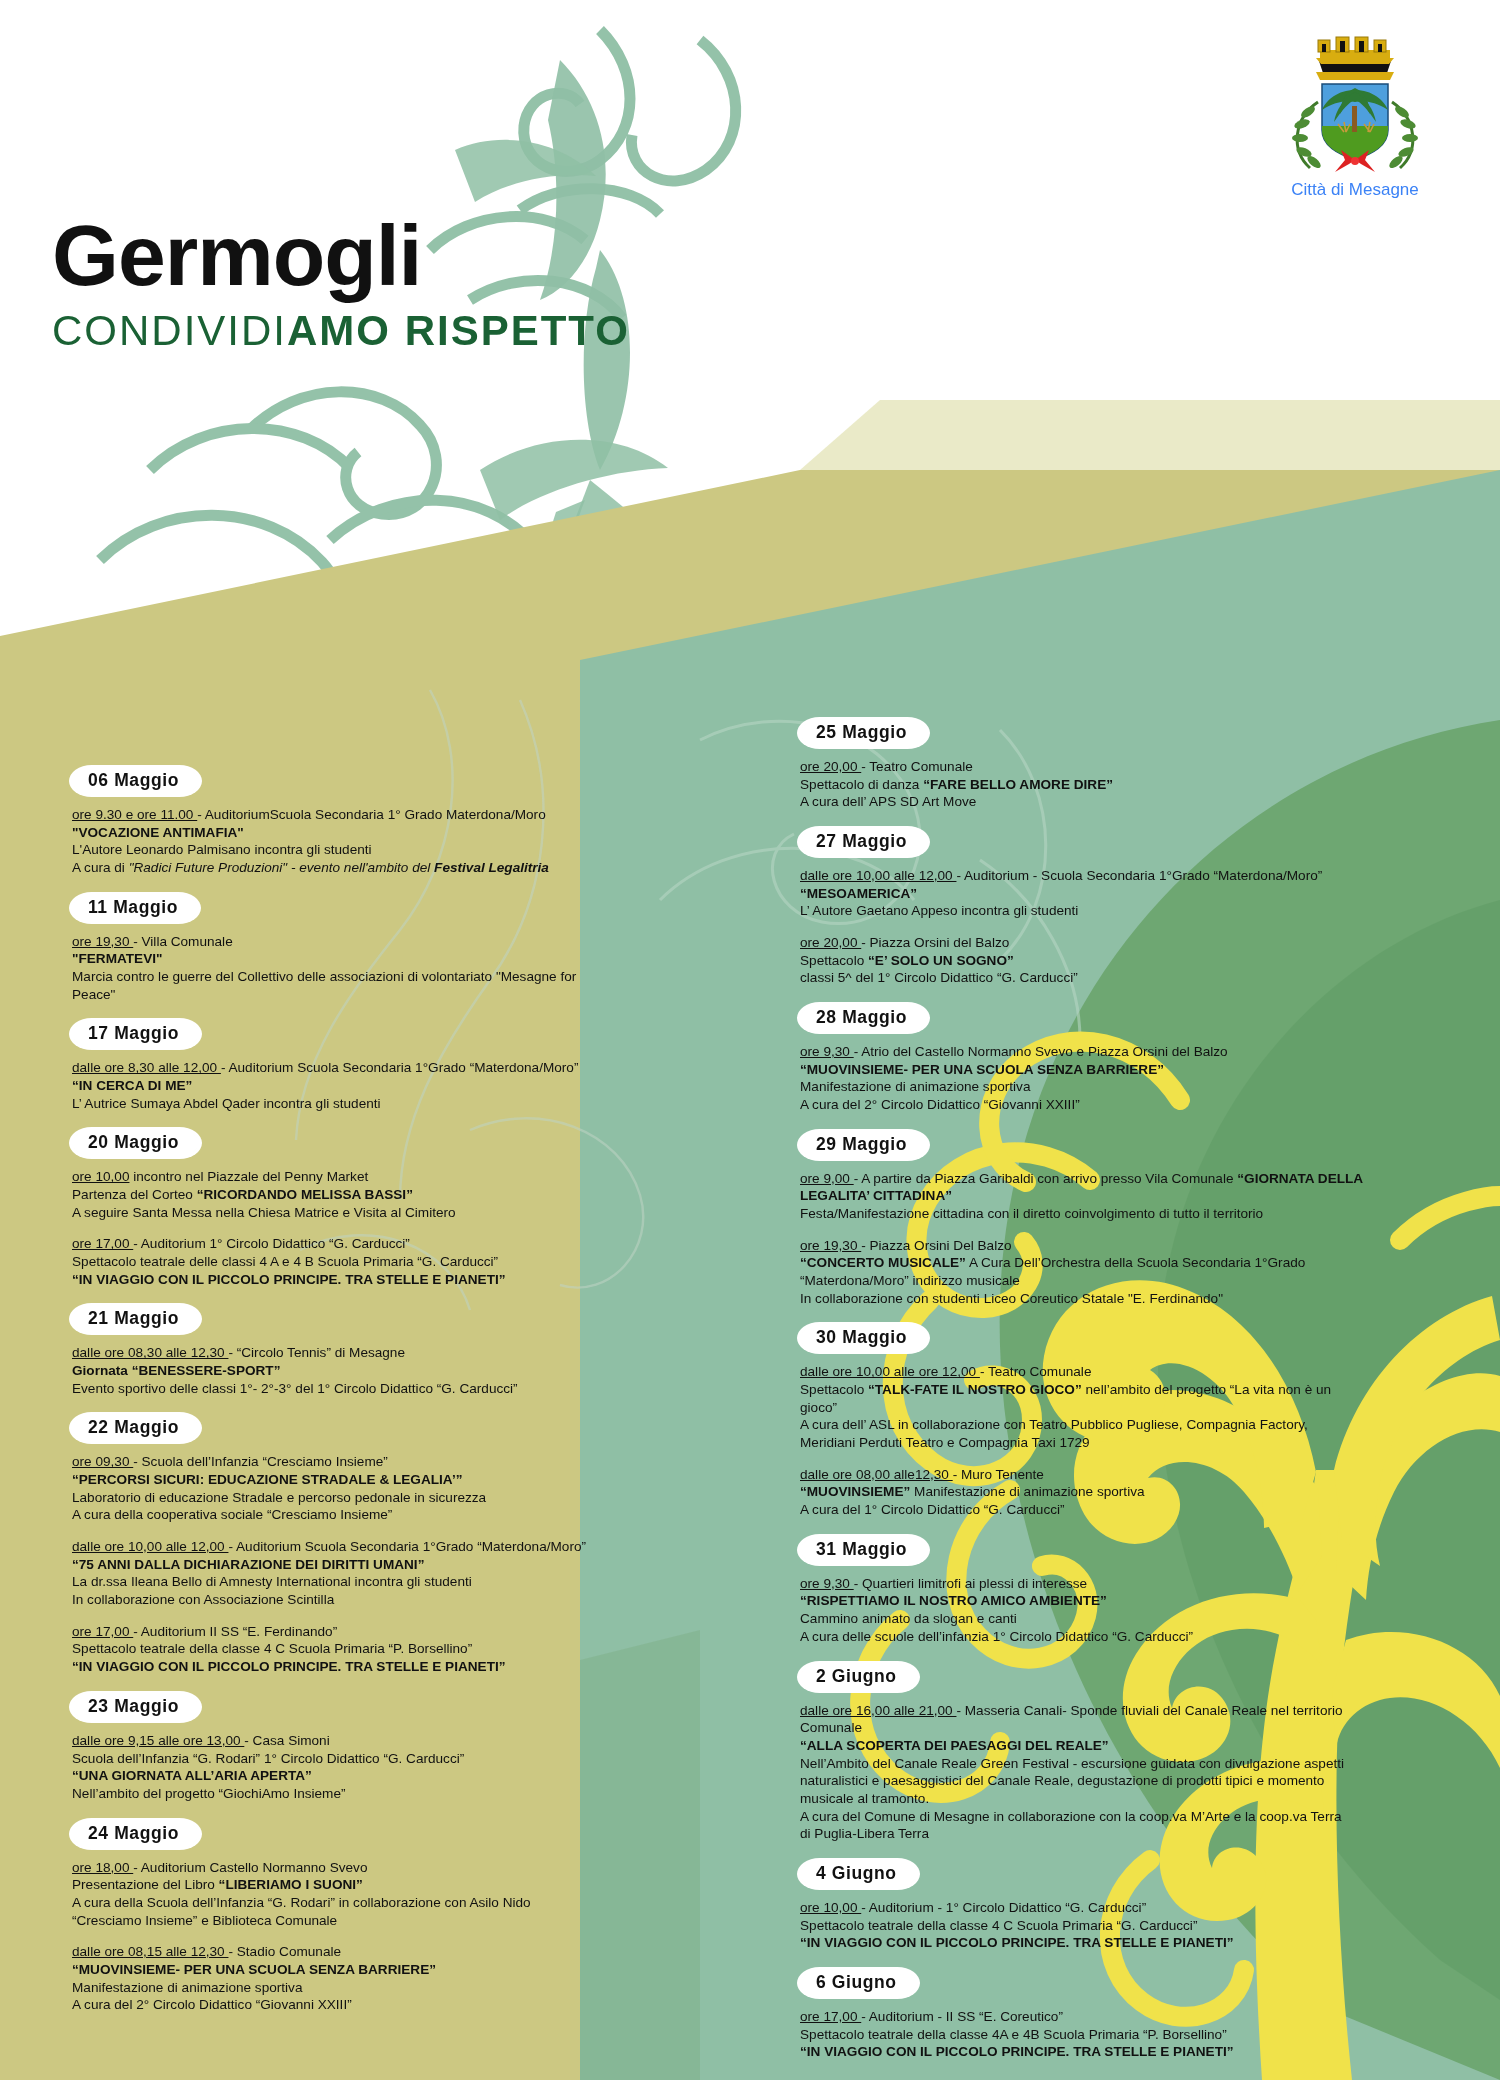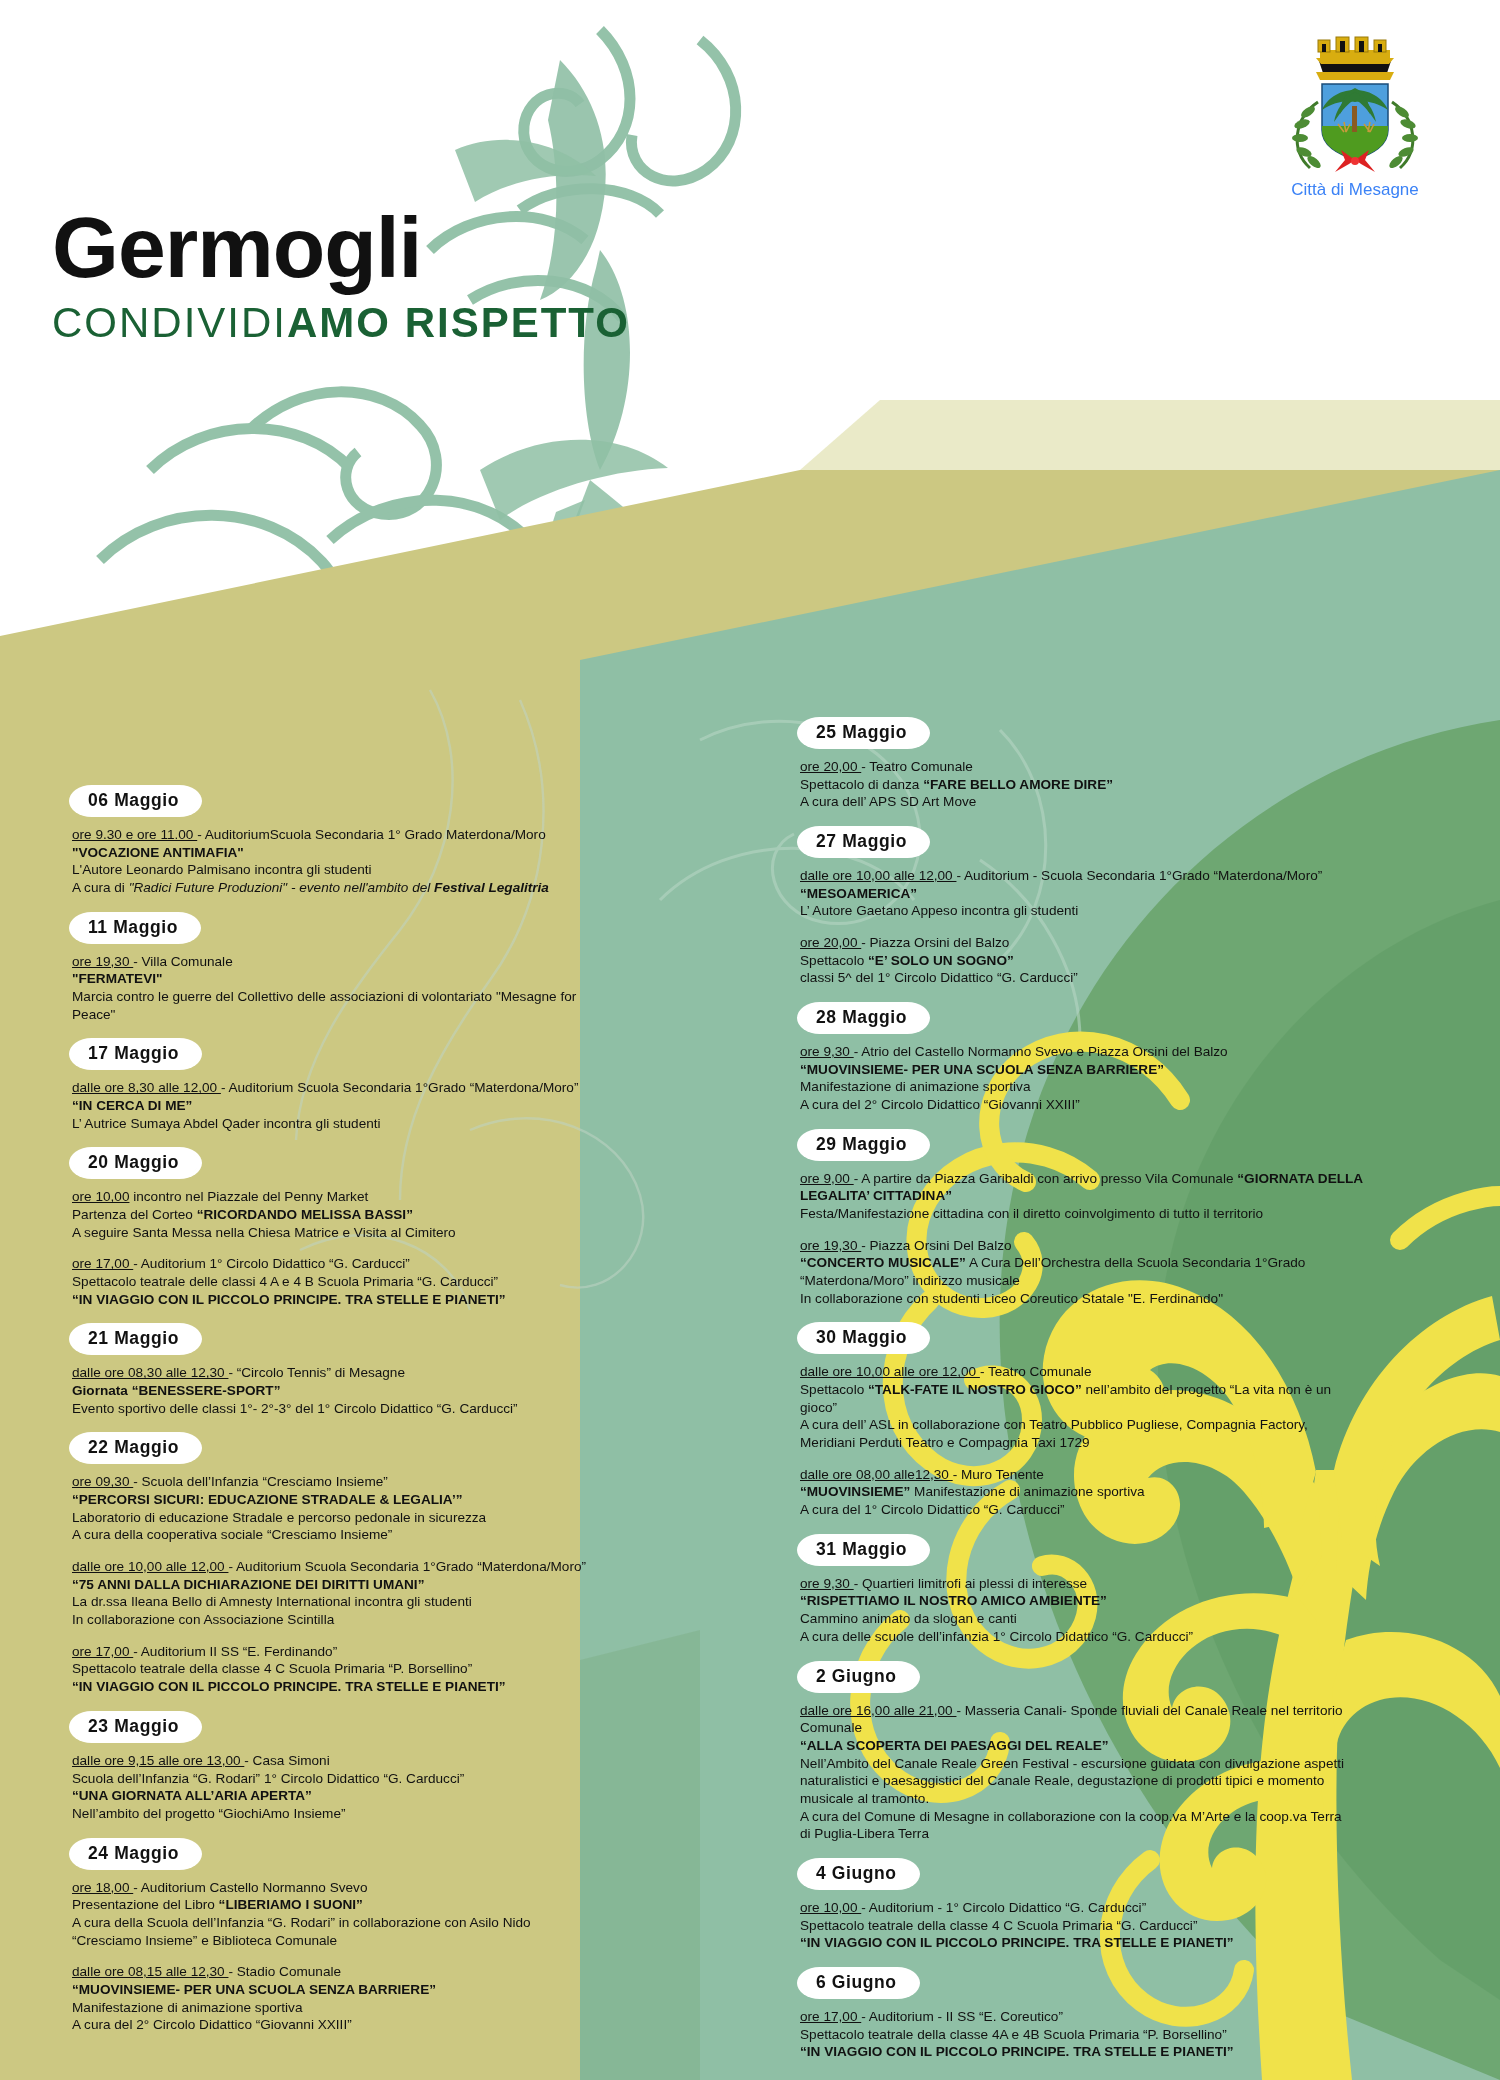--- a/index.html
+++ b/index.html
@@ -10,42 +10,42 @@
     background:#ffffff;
     position:relative;
     overflow:hidden;
   }
 
   
   #poster { position:absolute; inset:0; overflow:hidden; }
   .bg-svg { position:absolute; inset:0; width:1500px; height:2080px; }
 
   
-  .header { position:absolute; left:0; top:0; width:1500px; height:530px; z-index:5; }
+  .header { position:absolute; left:0; top:8px; width:1500px; height:530px; z-index:5; }
   .title-block { position:absolute; left:52px; top:205px; }
   .t-line1 { font-size:86px; font-weight:bold; letter-spacing:-1px; color:#111111;
              line-height:0.98; font-family:"Liberation Sans", sans-serif; }
   .t-line2 { font-size:86px; letter-spacing:-1px; color:#111111; line-height:1.05;
              margin-top:4px; font-family:"Liberation Sans", sans-serif; }
   .t-line2 b { font-weight:bold; }
   .t-line2 .light { font-weight:normal; }
   .t-line3 { margin-top:10px; font-size:42px; letter-spacing:2px; color:#1a6134;
              font-family:"Liberation Sans", sans-serif; }
   .t-line3 .thin { font-weight:normal; }
   .t-line3 .thick { font-weight:bold; }
 
   
   .crest { position:absolute; left:1255px; top:28px; width:200px; text-align:center; z-index:6; }
   .crest svg { display:block; margin:0 auto; }
   .crest-caption { font-size:17px; color:#3b82f6; margin-top:2px;
                    font-family:"Liberation Sans", sans-serif; }
 
   
   .col { position:absolute; z-index:4; }
-  .col-left  { left:72px;  top:788px;  width:560px; }
+  .col-left  { left:72px;  top:768px;  width:560px; }
   .col-right { left:800px; top:720px;  width:690px; }
 
   .day {
     display:inline-block;
     background:#ffffff;
     border-radius:24px / 16px;
     padding:2px 20px 3px 16px;
     font-size:17.5px;
     font-weight:bold;
     color:#111111;

